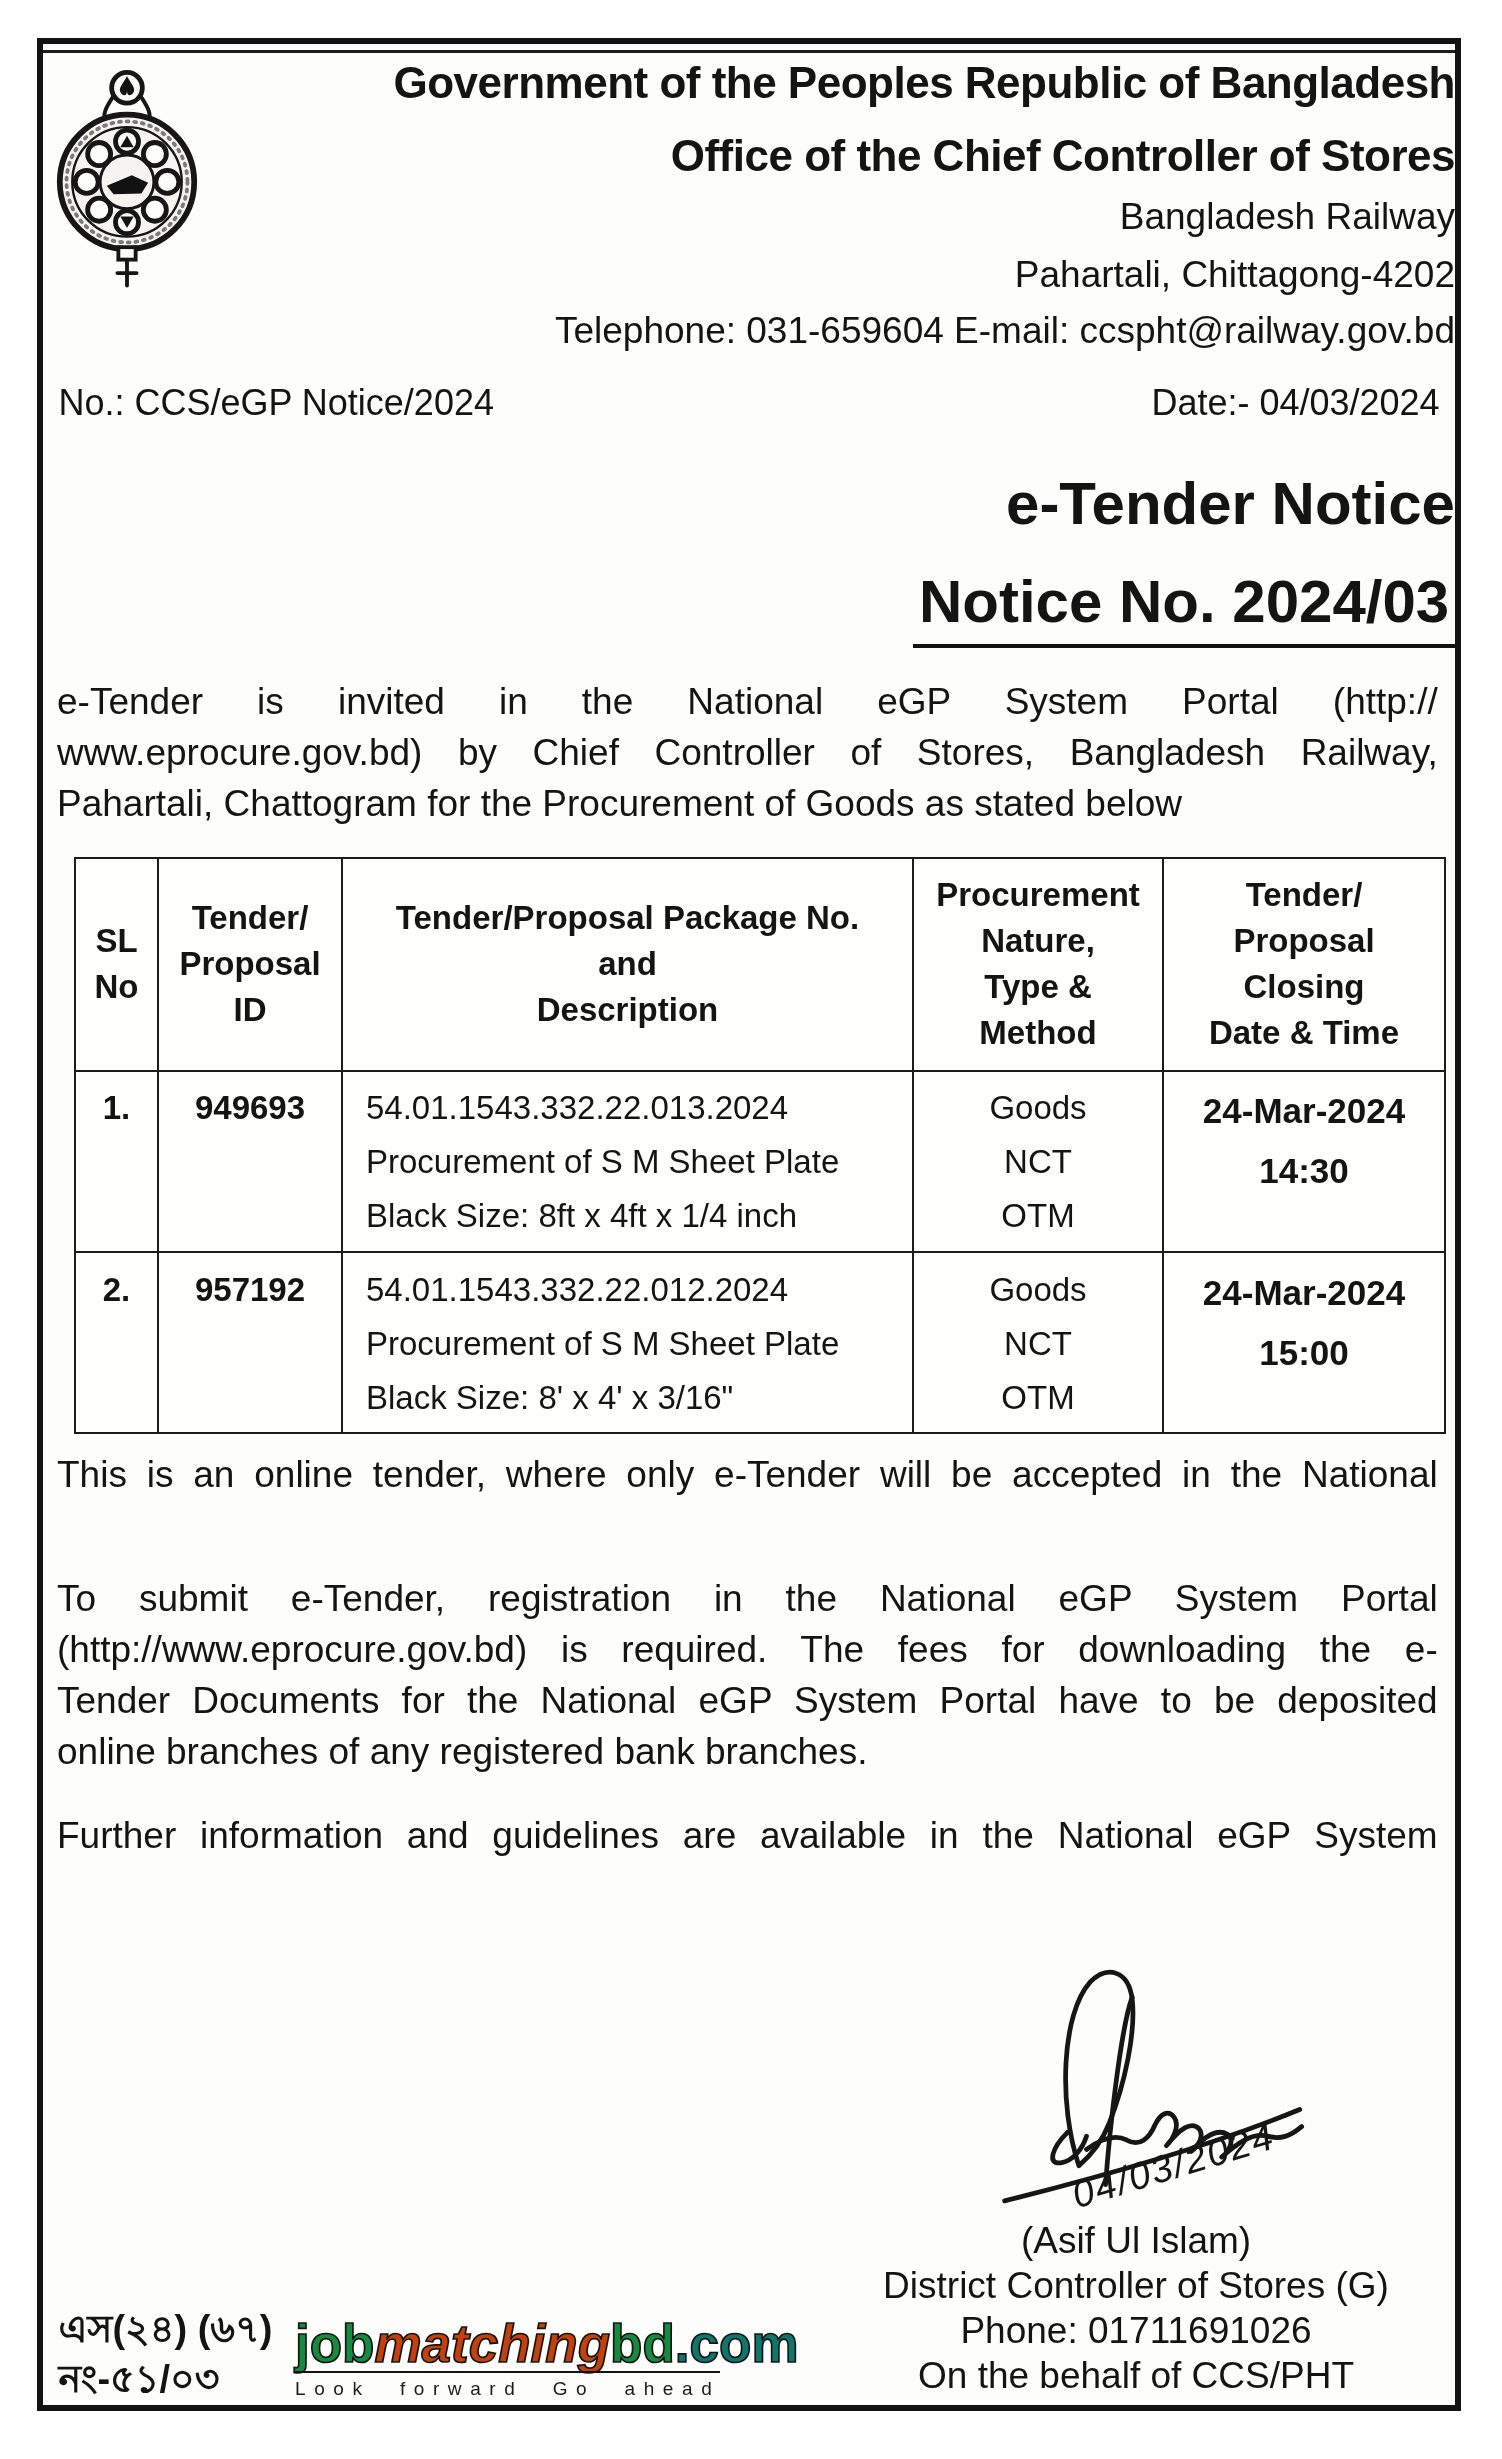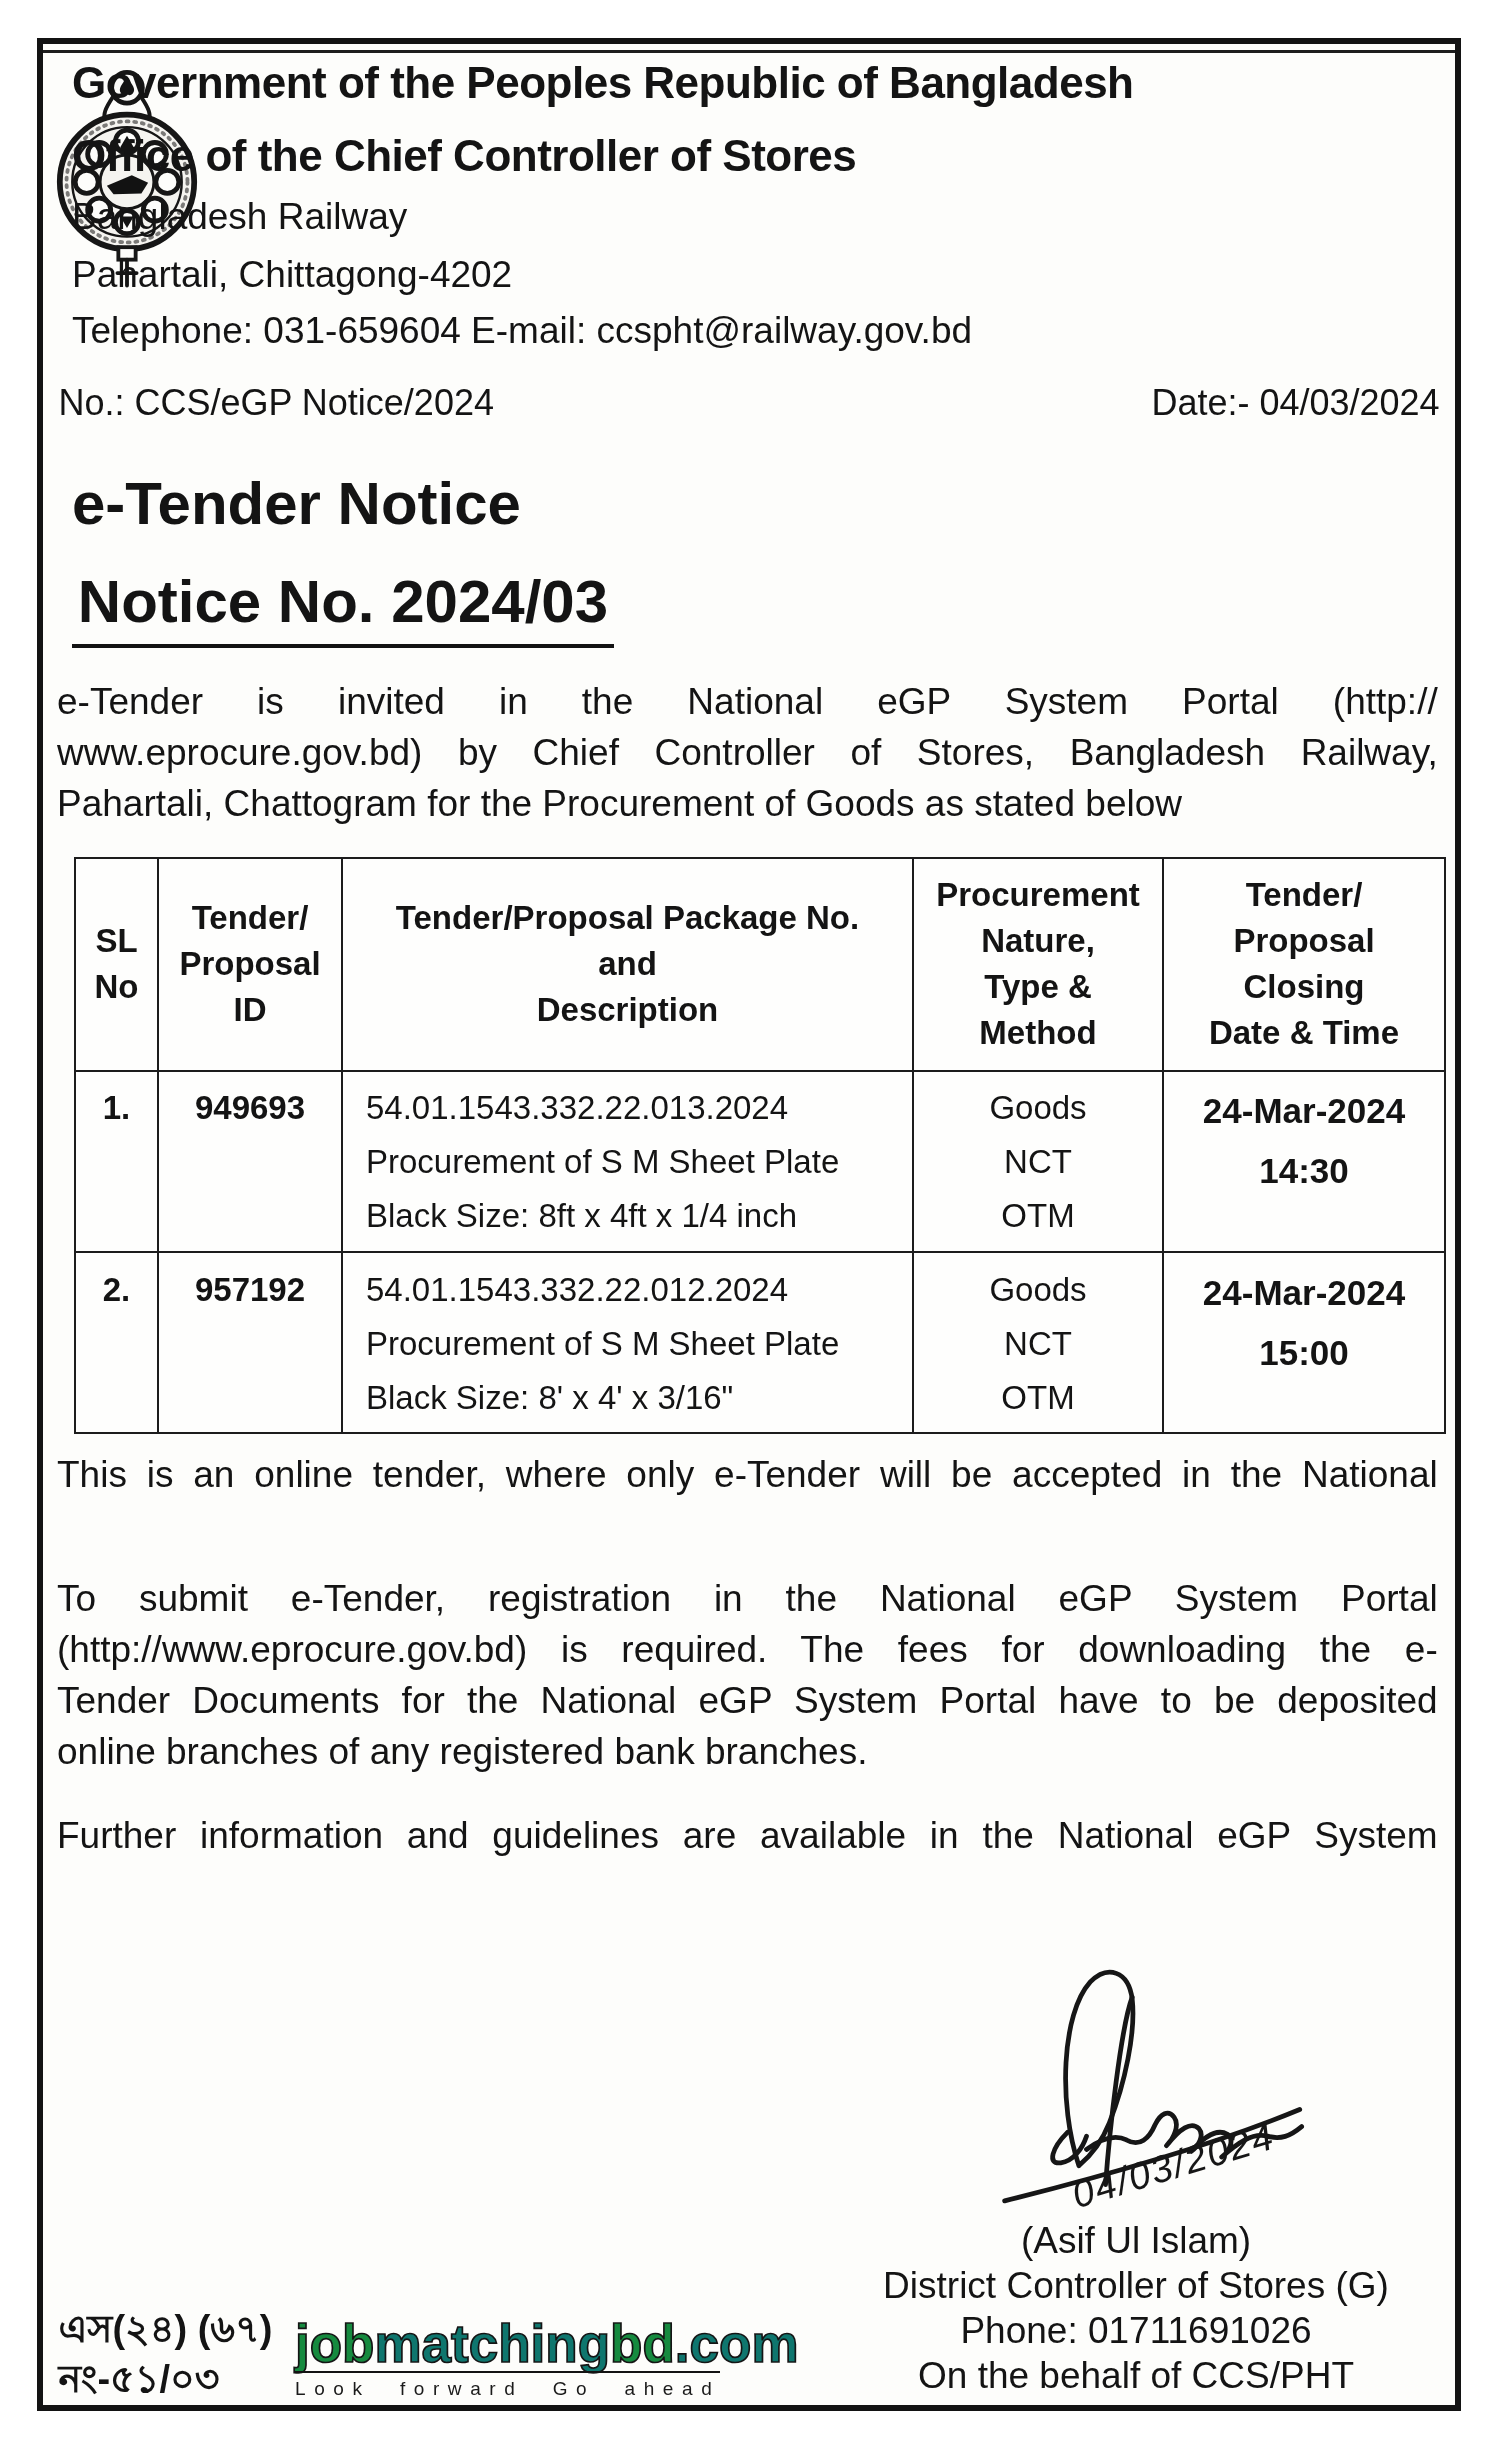--- a/index.html
+++ b/index.html
@@ -12,21 +12,21 @@
   .sheet{
     position:absolute;left:37px;top:38px;
     width:1412px;height:2361px;
     border:6.7px solid #131313;
     background:#fdfdfb;
   }
   .sheet::before{ 
     content:"";position:absolute;top:5.8px;left:0;right:0;height:2.9px;background:#1d1d1d;
   }
   .abs{position:absolute;}
-  .center{text-align:left;padding-left:29px;}
+  .center{text-align:right;padding-left:29px;}
 
   
   .emblem{left:11.5px;top:15.4px;width:144px;height:240px;}
   .hdr{left:0;right:0;top:0;}
   .h-line1,.h-line2{font-weight:bold;font-size:44px;line-height:58px;letter-spacing:-0.5px;}
   .h-line1{margin-top:9.6px;}
   .h-line2{margin-top:15.4px;}
   .h-line3,.h-line4,.h-line5{font-size:37px;line-height:52px;}
   .h-line3{margin-top:5.8px;}
   .h-line4{margin-top:6.7px;}
@@ -215,18 +215,18 @@
     <div class="sig-line">Phone: 01711691026</div>
     <div class="sig-line">On the behalf of CCS/PHT</div>
   </div>
 
   <div class="abs foot-refs">
     <div>এস(২৪) (৬৭)</div>
     <div>নং-৫১/০৩</div>
   </div>
 
   <div class="abs logo">
-    <div class="logo-word"><span style="color: rgb(22, 138, 63);">job</span><span style="color: #0f766e;">matching</span><span style="color: rgb(22, 138, 63);">bd</span><span style="color: #0f766e;">.com</span></div>
+    <div class="logo-word"><span style="color: rgb(22, 138, 63);">job</span><span style="color: #c2410c; font-style: italic;">matching</span><span style="color: rgb(22, 138, 63);">bd</span><span style="color: #0f766e;">.com</span></div>
     <span class="logo-tag">Look forward Go ahead</span>
   </div>
 
 </div>
 
 
 </body></html>

